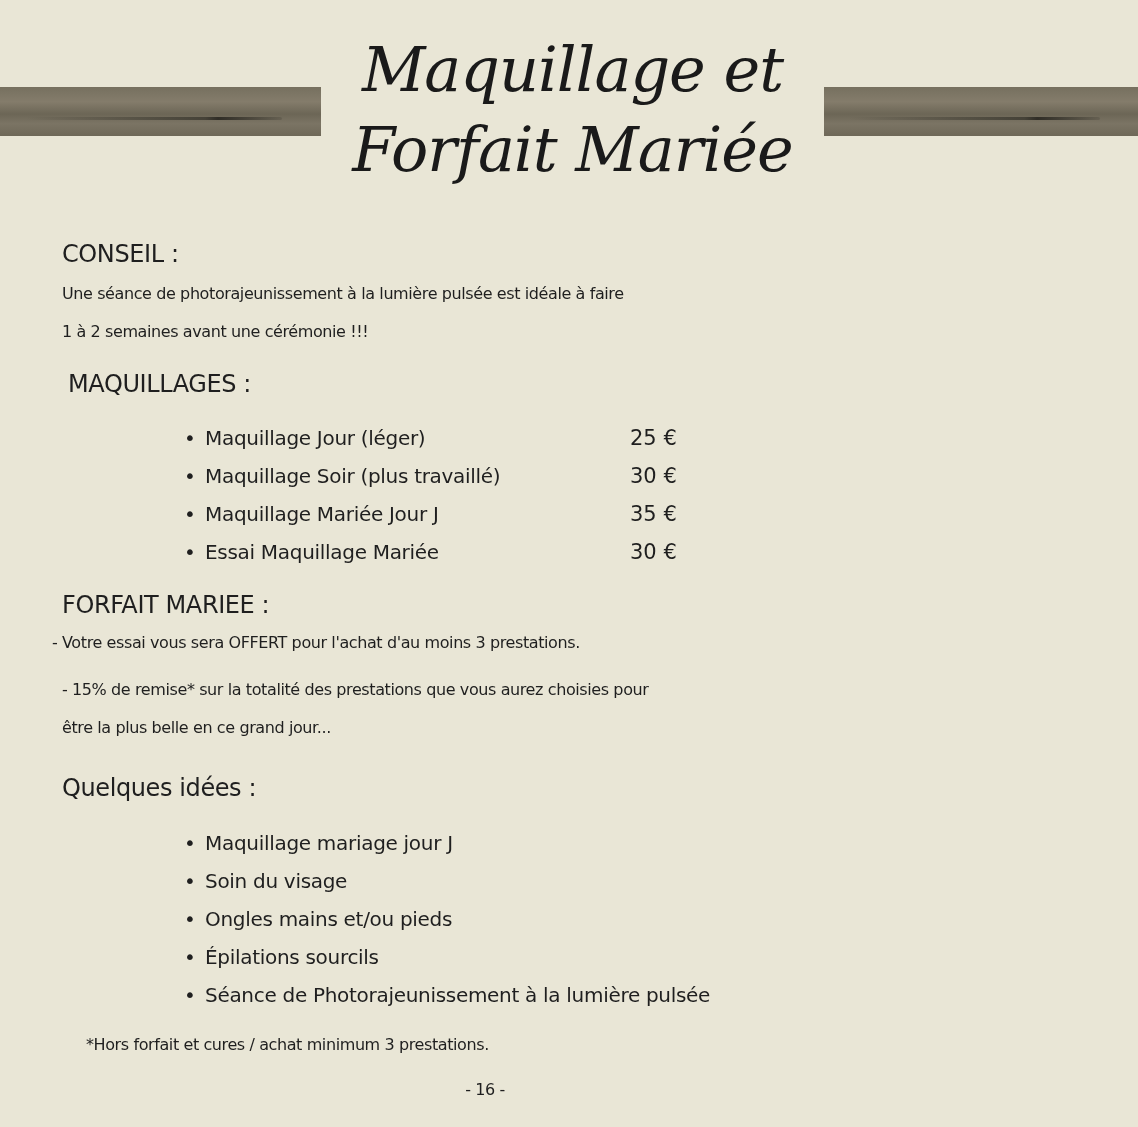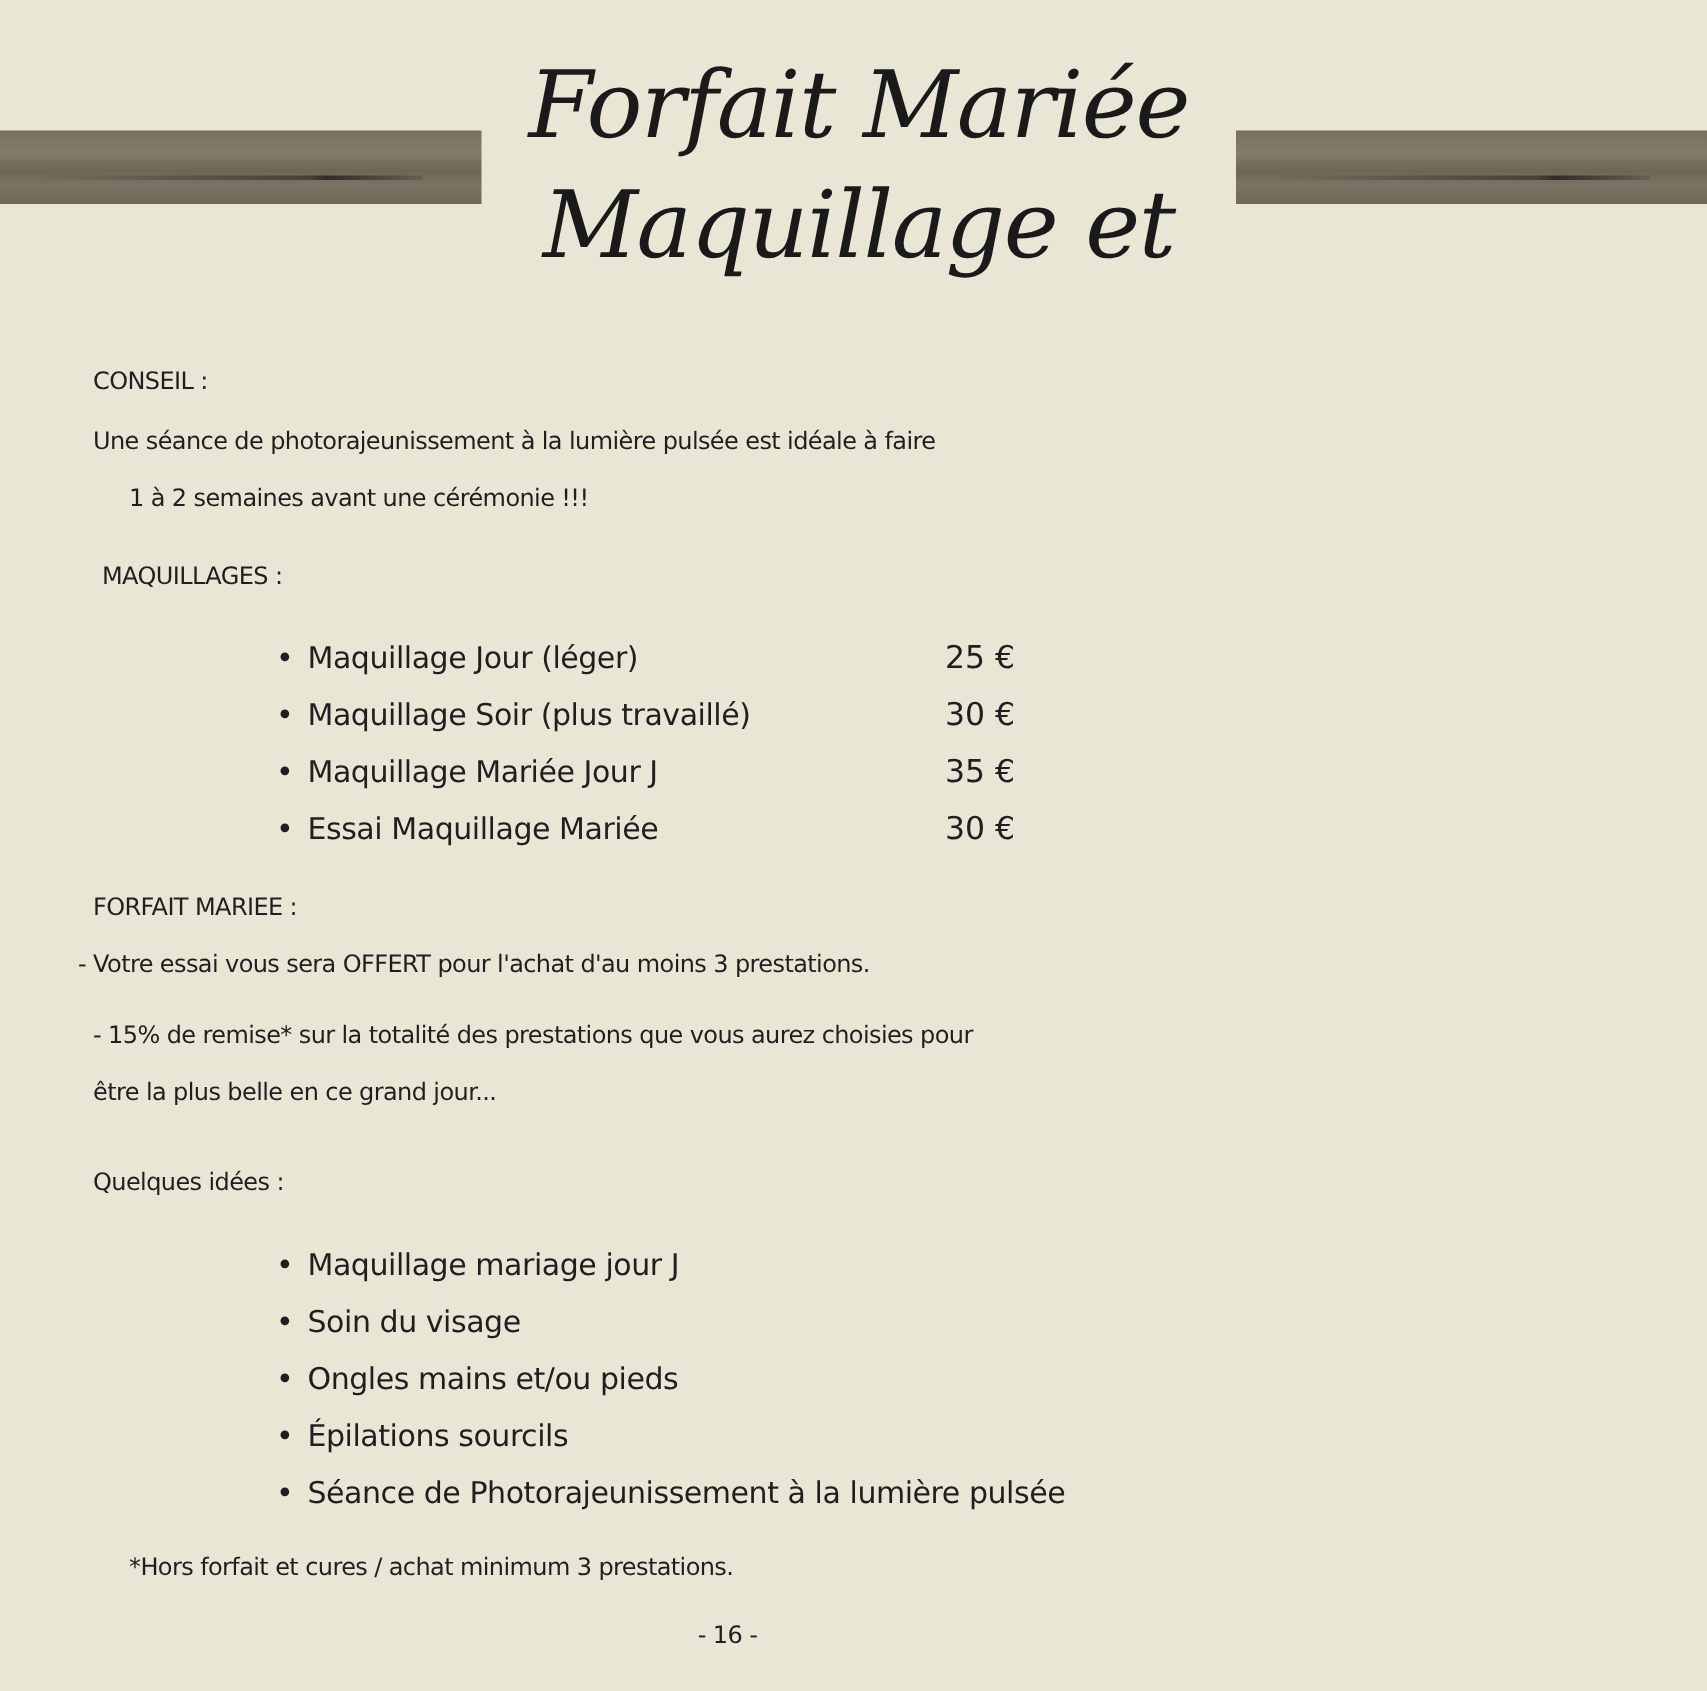--- a/index.html
+++ b/index.html
@@ -23,39 +23,39 @@
   .wood-right { left: 824px; width: 314px; }
   .title {
     position: absolute; left: 321px; width: 503px; top: 30px;
     text-align: center;
     font-family: "DejaVu Serif", serif; font-style: italic;
     font-size: 62px; line-height: 80px; color: #1a1a1a;
     letter-spacing: -1px;
   }
   .title span { display: block; }
   .text { position: absolute; font-size: 16px; line-height: 28px; white-space: nowrap; letter-spacing: -0.4px; }
-  .heading { font-size: 16px; }
+  .heading { font-size: 24px; }
   .bullet-row { position: absolute; left: 184px; font-size: 20px; line-height: 30px; white-space: nowrap; letter-spacing: -0.3px; }
   .bullet-row .dot { display: inline-block; width: 21px; }
   .price { position: absolute; left: 630px; font-size: 21px; line-height: 30px; white-space: nowrap; }
 </style>
 </head>
 <body>
 
 <div class="wood wood-left"></div>
 <div class="wood wood-right"></div>
 
 <div class="title">
+  <span>Maquillage et</span>
   <span>Forfait Mariée</span>
-  <span>Maquillage et</span>
 </div>
 
 <div class="text heading" style="left:62px; top:240px;">CONSEIL :</div>
 <div class="text" style="left:62px; top:280px;">Une séance de photorajeunissement à la lumière pulsée est idéale à faire</div>
-<div class="text" style="left:62px; top:318px;margin-left:24px;">1 à 2 semaines avant une cérémonie !!!</div>
+<div class="text" style="left:62px; top:318px;">1 à 2 semaines avant une cérémonie !!!</div>
 
 <div class="text heading" style="left:68px; top:370px;">MAQUILLAGES :</div>
 
 <div class="bullet-row" style="top:423px;"><span class="dot">•</span><span>Maquillage Jour (léger)</span></div>
 <div class="price" style="top:423px;">25 €</div>
 <div class="bullet-row" style="top:461px;"><span class="dot">•</span><span>Maquillage Soir (plus travaillé)</span></div>
 <div class="price" style="top:461px;">30 €</div>
 <div class="bullet-row" style="top:499px;"><span class="dot">•</span><span>Maquillage Mariée Jour J</span></div>
 <div class="price" style="top:499px;">35 €</div>
 <div class="bullet-row" style="top:537px;"><span class="dot">•</span><span>Essai Maquillage Mariée</span></div>

